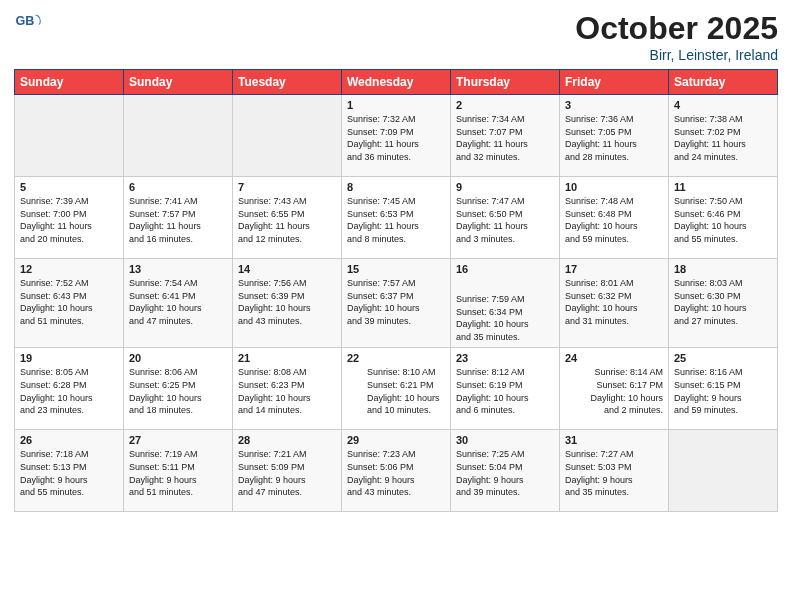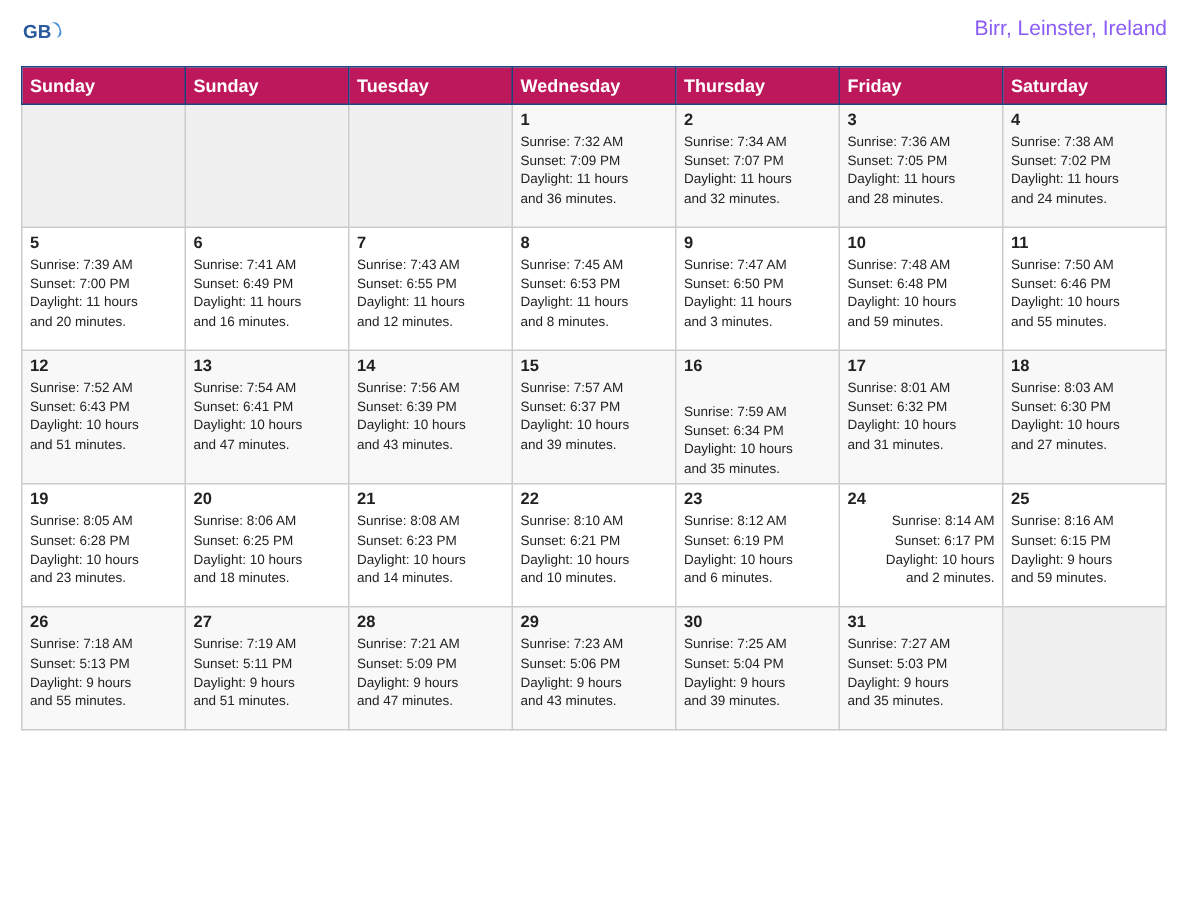--- a/index.html
+++ b/index.html
@@ -43,29 +43,29 @@
     .title-block {
       text-align: right;
     }
     .calendar-title {
       font-size: 32px;
       font-weight: bold;
       color: #222;
     }
     .calendar-subtitle {
       font-size: 14px;
-      color: #8b5cf6;
+      color: #0c4a6e;
     }
     .calendar-table {
       width: 100%;
       border-collapse: collapse;
       table-layout: fixed;
     }
     .calendar-table thead th {
-      background: #be185d;
+      background: #ef4444;
       color: #fff;
       font-size: 12px;
       font-weight: bold;
       text-align: left;
       padding: 5px 5px;
       border: 1px solid #1e4480;
     }
     .calendar-table tbody td {
       border: 1px solid #ccc;
       vertical-align: top;
@@ -102,20 +102,21 @@
 <div class="page">
   <div class="header">
     <div class="logo">
       <svg class="logo-icon" viewBox="0 0 40 40">
         <text x="2" y="22" font-size="18" font-weight="bold" fill="#2a5a9e">G</text>
         <text x="16" y="22" font-size="18" font-weight="bold" fill="#2a5a9e">B</text>
         <path d="M28 8 Q36 4 38 14 Q40 20 34 22 Q38 18 36 12 Q32 6 28 8Z" fill="#4a90d9"></path>
       </svg>
     </div>
     <div class="title-block">
+      <div class="calendar-title">October 2025</div>
       <div class="calendar-subtitle">Birr, Leinster, Ireland</div>
     </div>
   </div>
 
   <table class="calendar-table">
     <thead>
       <tr>
       <th>Sunday</th>
           <th>Sunday</th>
           <th>Tuesday</th>
@@ -163,21 +164,21 @@
           <td>
             <div class="day-number">5</div>
             <div class="day-info" style="white-space: pre-line;">Sunrise: 7:39 AM
 Sunset: 7:00 PM
 Daylight: 11 hours
 and 20 minutes.</div>
           </td>
           <td>
             <div class="day-number">6</div>
             <div class="day-info" style="white-space: pre-line;">Sunrise: 7:41 AM
-Sunset: 6:49 PM
+Sunset: 7:57 PM
 Daylight: 11 hours
 and 16 minutes.</div>
           </td>
           <td>
             <div class="day-number">7</div>
             <div class="day-info" style="white-space: pre-line;">Sunrise: 7:43 AM
 Sunset: 6:55 PM
 Daylight: 11 hours
 and 12 minutes.</div>
           </td>
@@ -278,21 +279,21 @@
           </td>
           <td>
             <div class="day-number">21</div>
             <div class="day-info" style="white-space: pre-line;">Sunrise: 8:08 AM
 Sunset: 6:23 PM
 Daylight: 10 hours
 and 14 minutes.</div>
           </td>
           <td>
             <div class="day-number">22</div>
-            <div class="day-info" style="white-space: pre-line;">Sunrise: 8:10 AM
+            <div class="day-info" style="white-space: pre-line; margin-left: 20px;">Sunrise: 8:10 AM
 Sunset: 6:21 PM
 Daylight: 10 hours
 and 10 minutes.</div>
           </td>
           <td>
             <div class="day-number">23</div>
             <div class="day-info" style="white-space: pre-line;">Sunrise: 8:12 AM
 Sunset: 6:19 PM
 Daylight: 10 hours
 and 6 minutes.</div>

